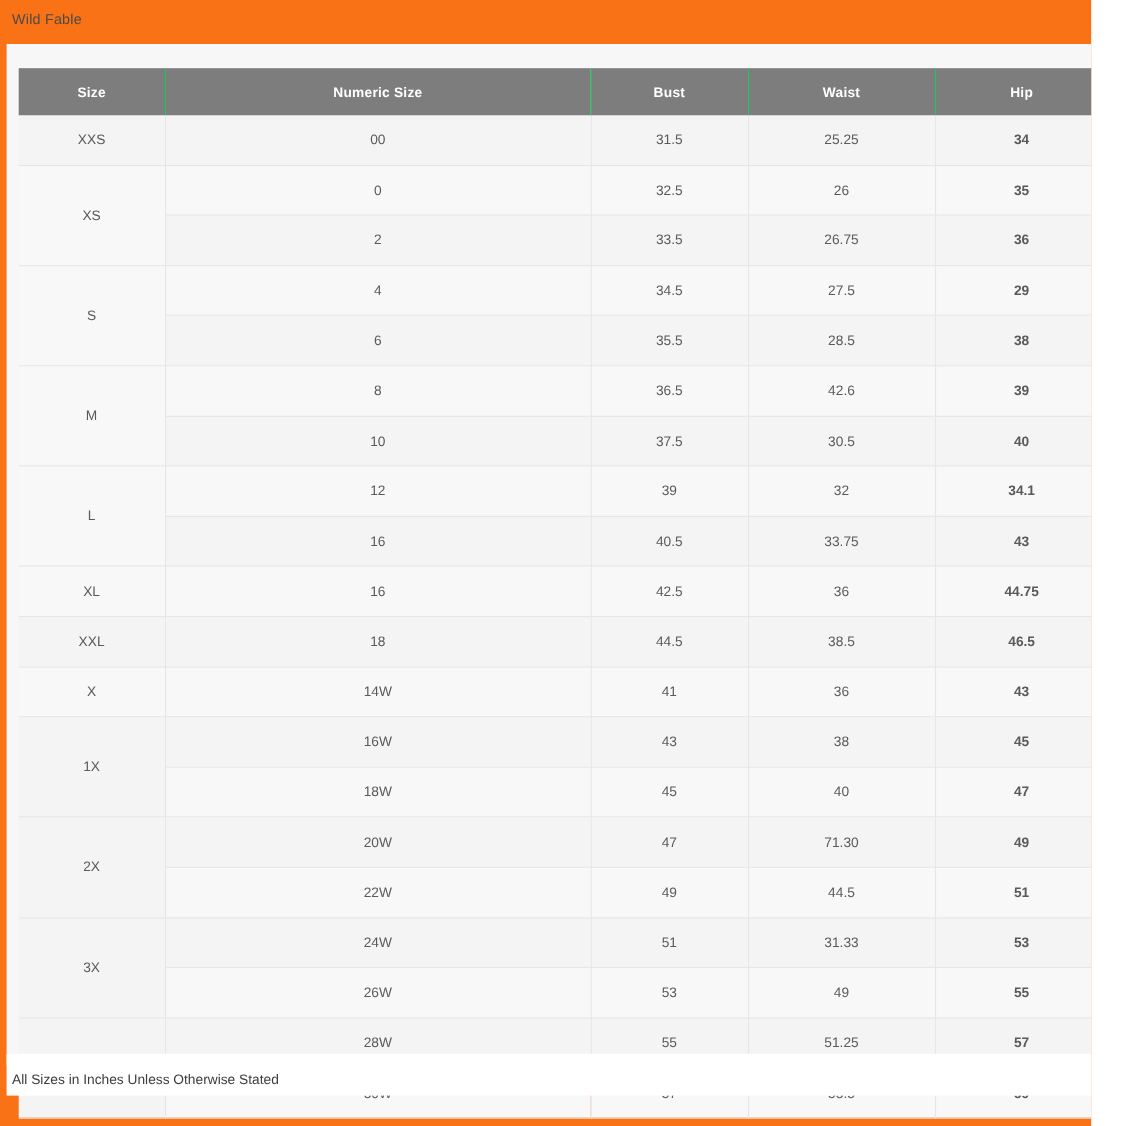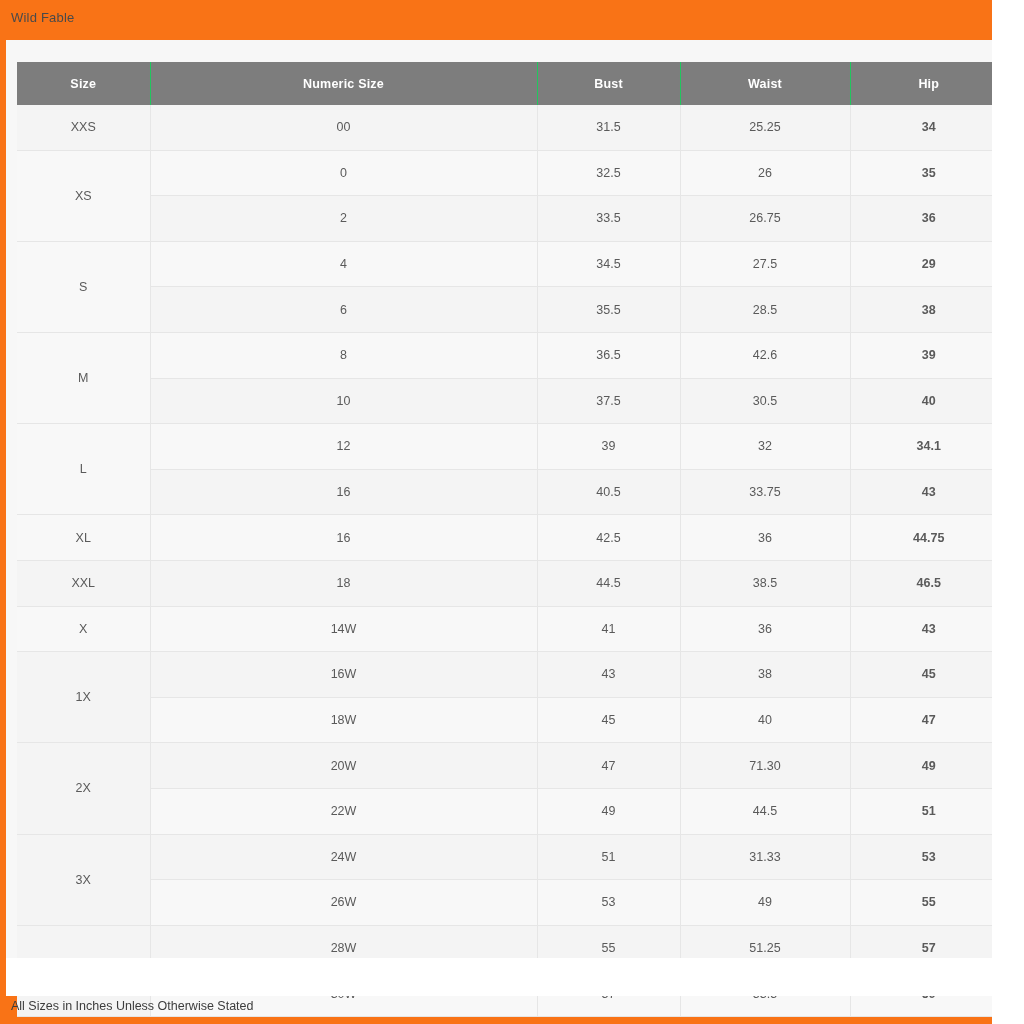--- a/index.html
+++ b/index.html
@@ -75,21 +75,20 @@
   col.c-num  { width: 387px; }
   col.c-bust { width: 143px; }
   col.c-waist{ width: 170px; }
   col.c-hip  { width: 157px; }
   .footnote {
     position: absolute;
     left: 11px;
     top: 974px;
     font-size: 12.5px;
     color: #3d3d3d;
-    margin-top: 25px;
   }
   .footnote-band {
     position: absolute;
     left: 6px;
     top: 958px;
     width: 1012px;
     height: 38px;
     background: #ffffff;
   }
 </style>

